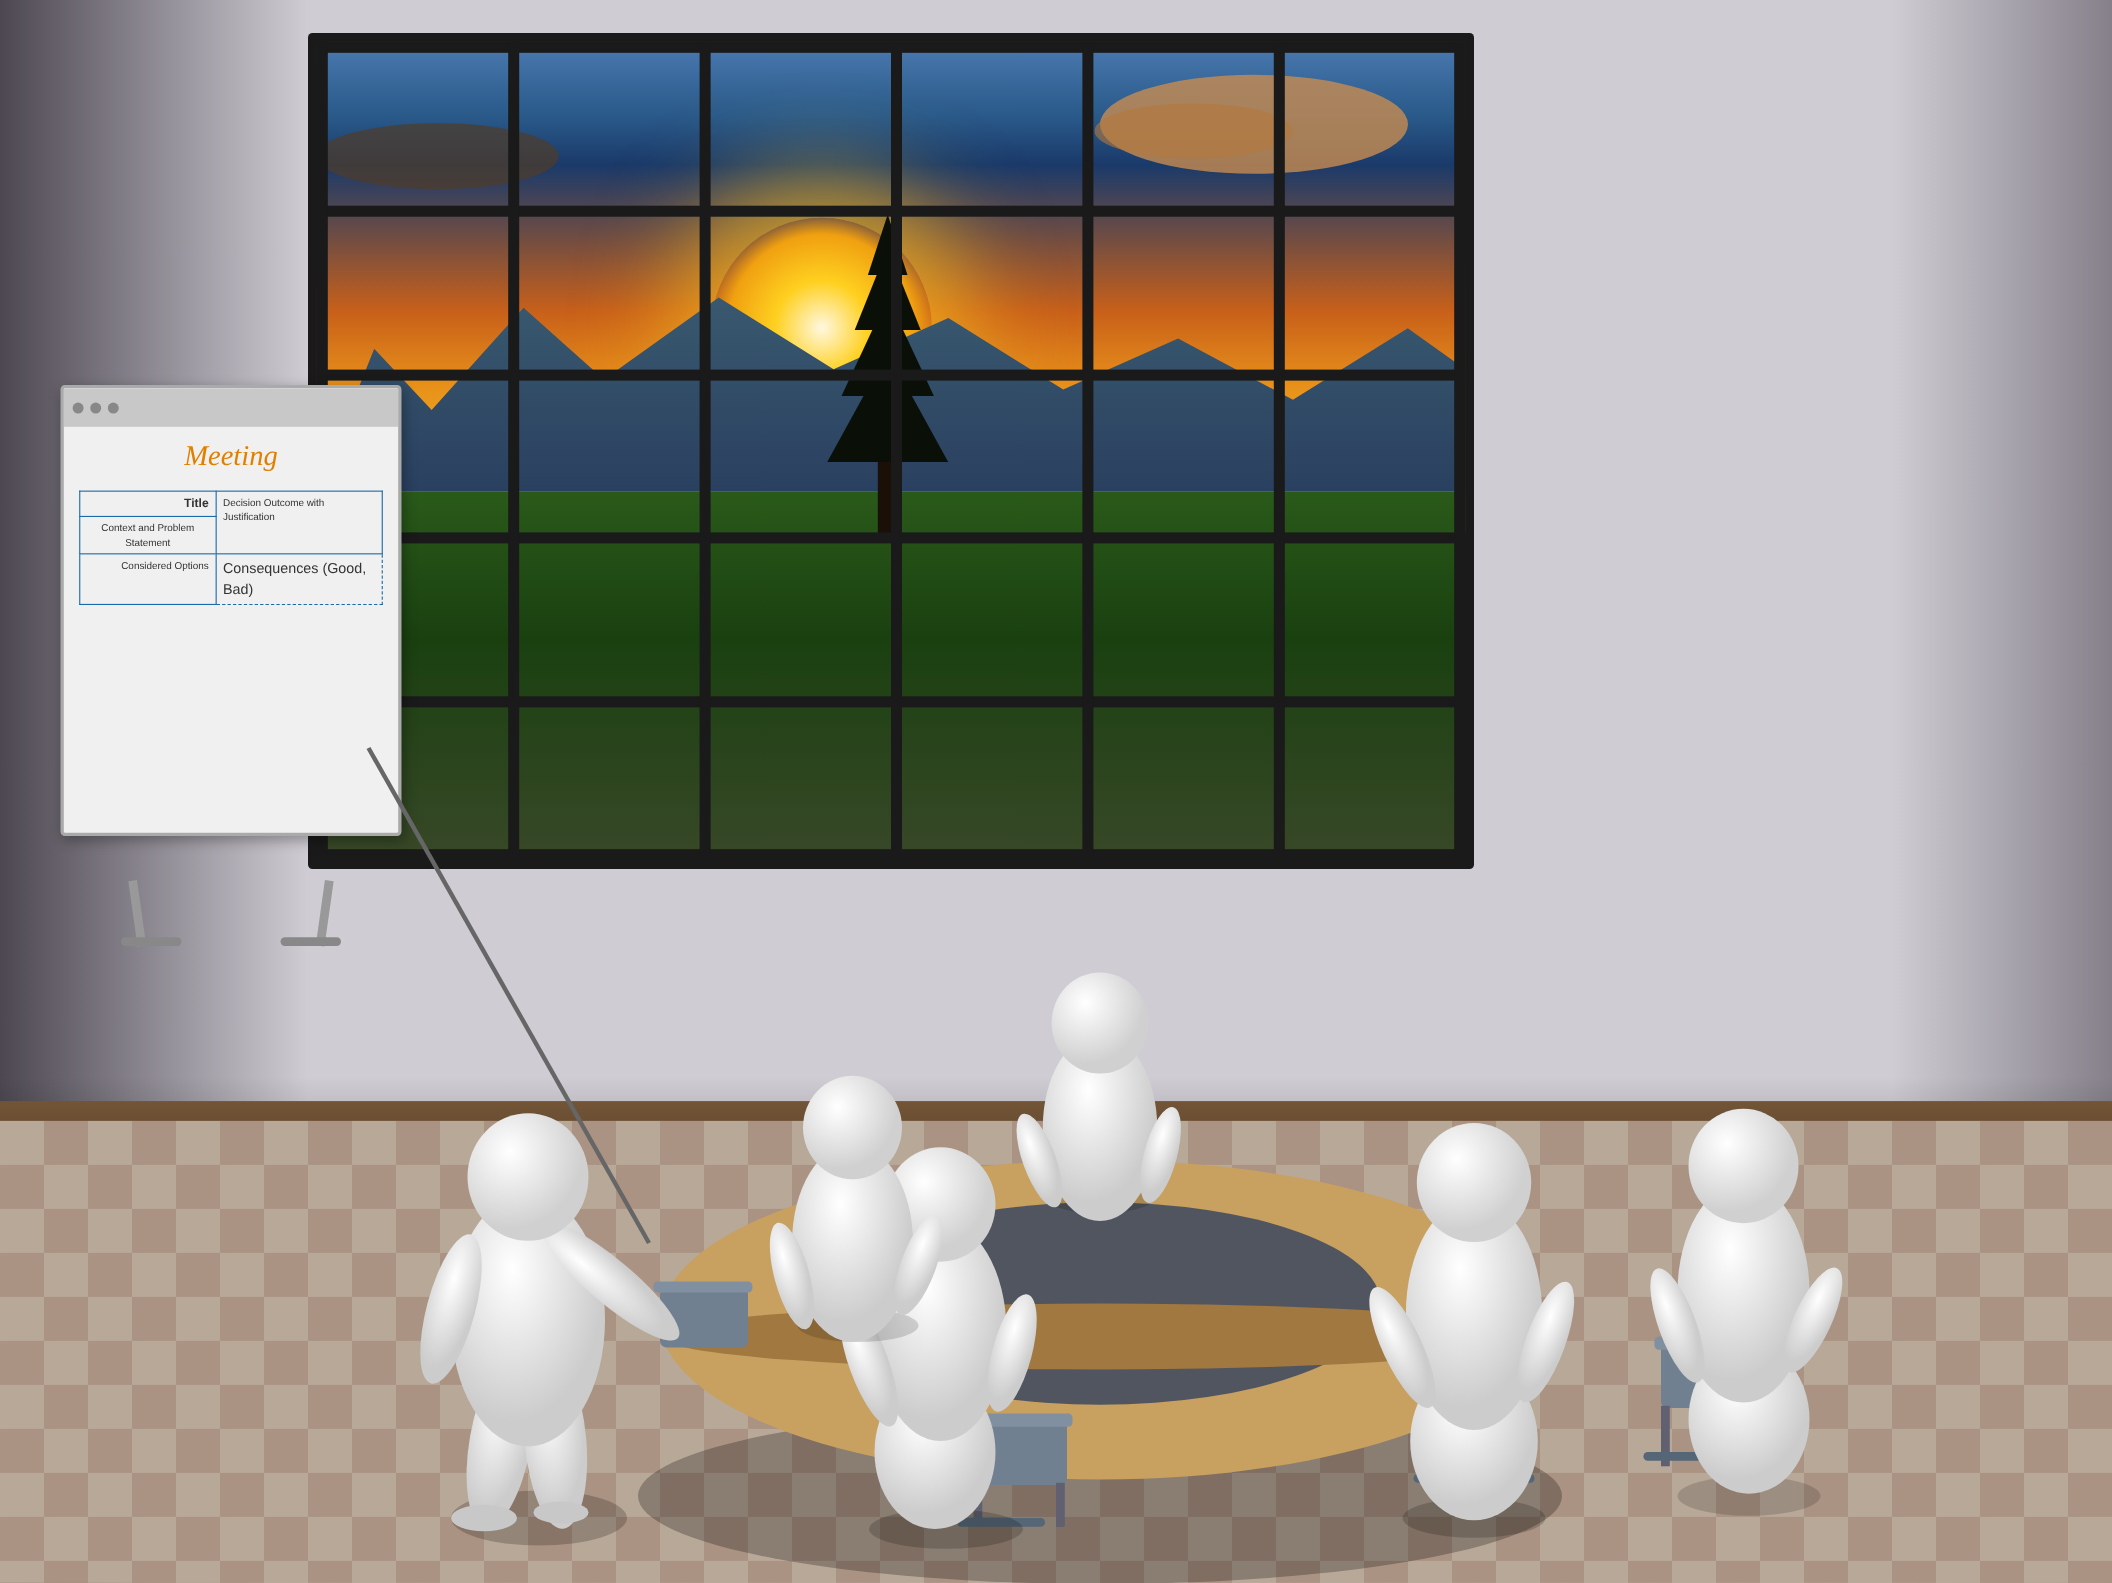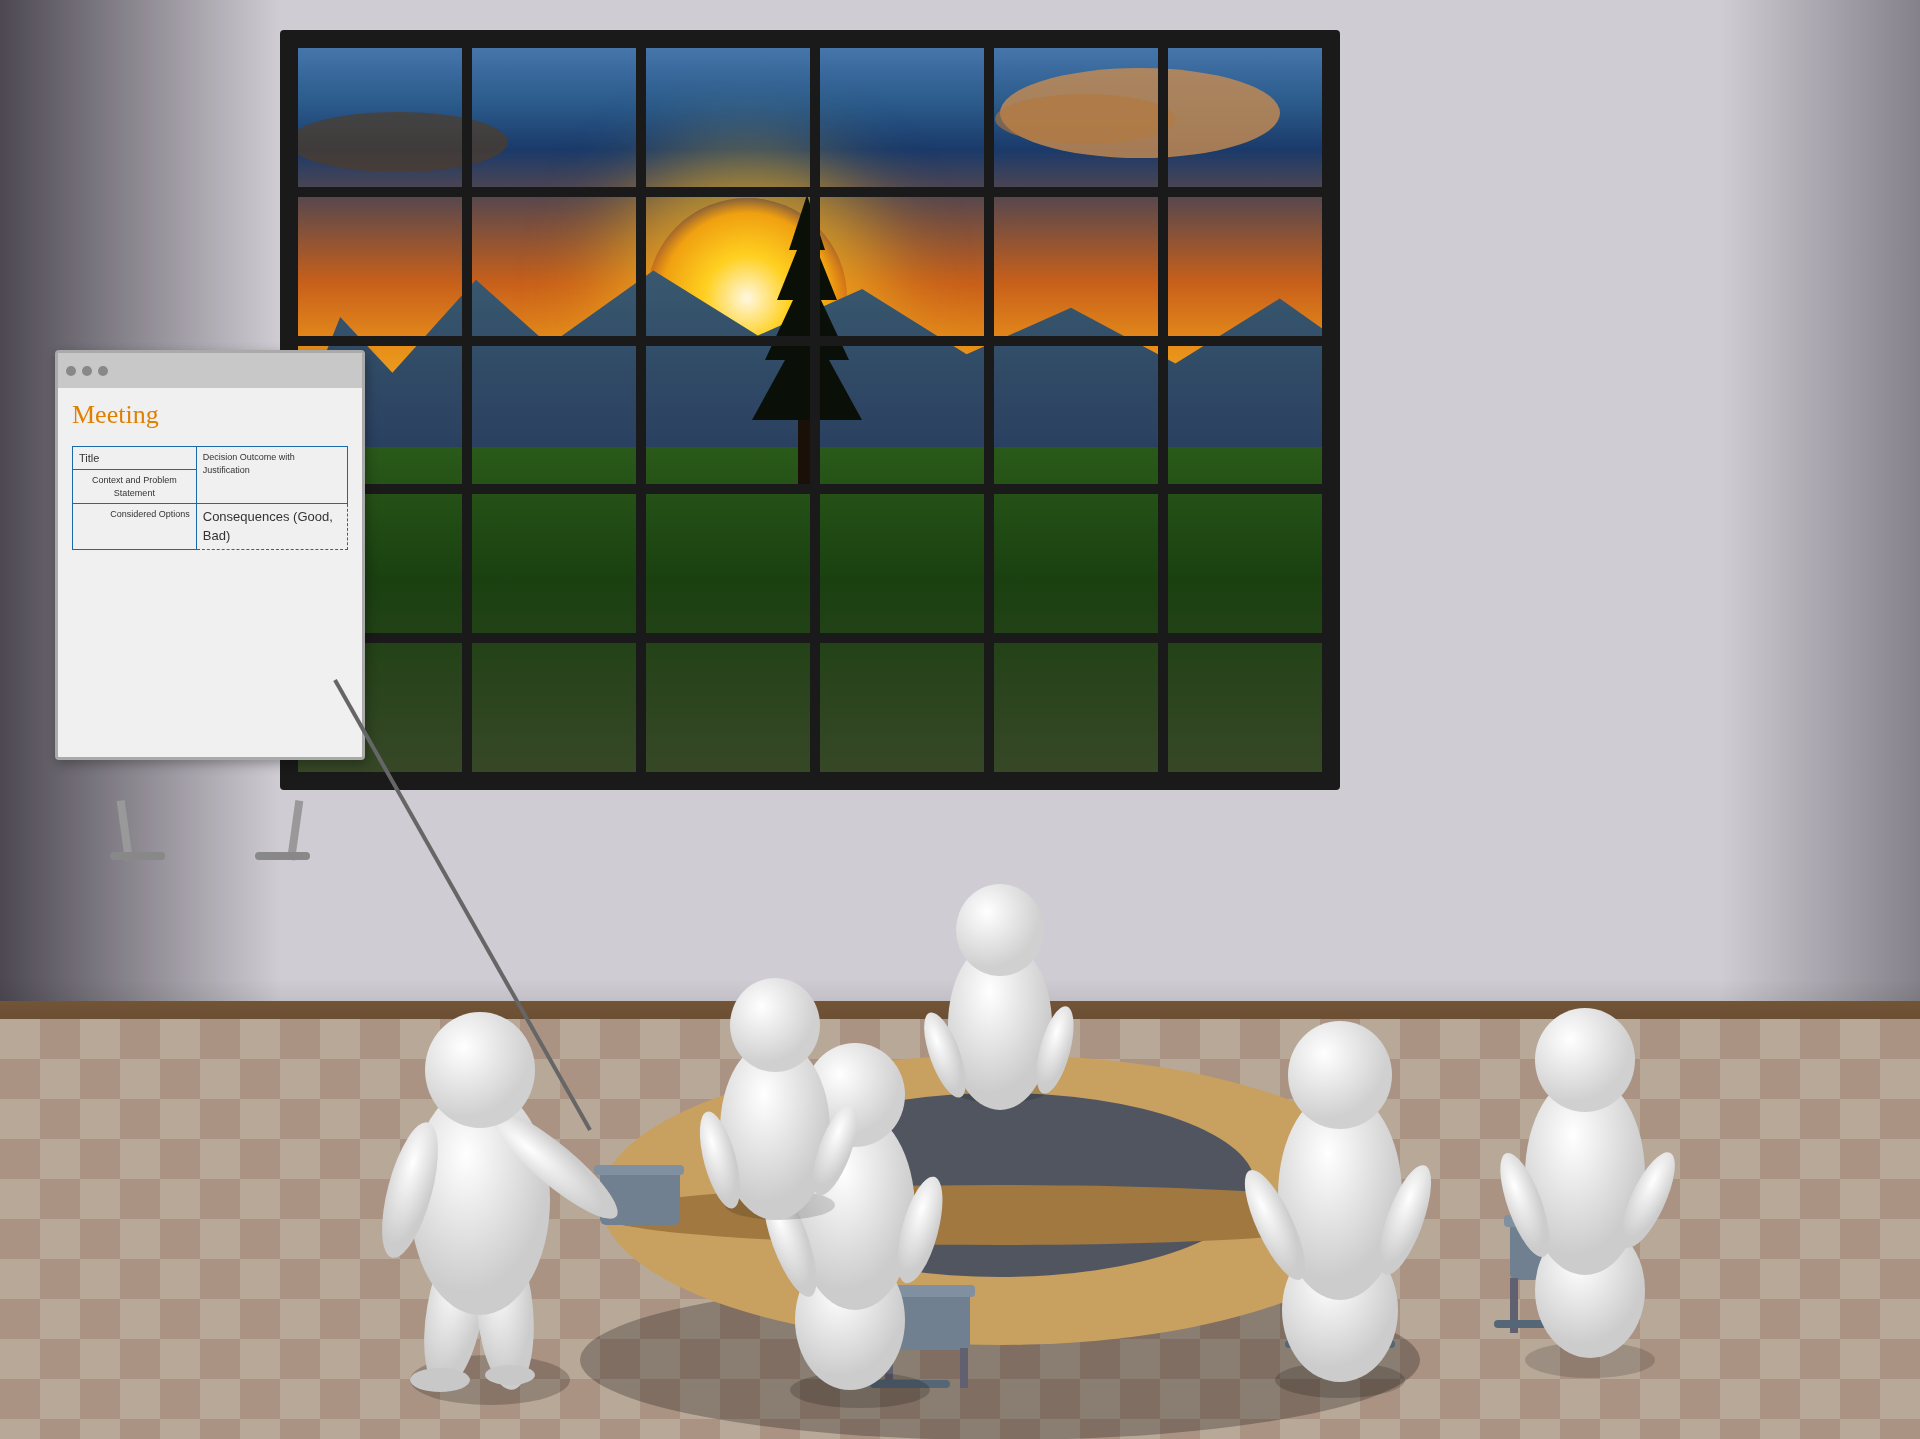--- a/index.html
+++ b/index.html
@@ -331,21 +331,23 @@
     }
 
     .whiteboard-content {
       padding: 12px 14px;
     }
 
     .wb-title {
       font-size: 26px;
       color: #e08000;
       font-family: 'Georgia', cursive;
+      font-style: italic;
       margin-bottom: 16px;
+      text-align: center;
     }
 
     .wb-table {
       width: 100%;
       border-collapse: collapse;
       font-size: 10px;
       color: #333;
     }
     .wb-table td {
       border: 1.5px solid #1a6aaa;
@@ -463,21 +465,21 @@
         <div class="wb-dot"></div>
         <div class="wb-dot"></div>
         <div class="wb-dot"></div>
       </div>
       <div class="whiteboard-content">
         <div class="wb-title">Meeting</div>
 
         <table class="wb-table">
           <tbody>
               <tr>
-            <td rowspan="1" style="width:45%; font-weight:normal; font-size:11px; text-align:left;">Title</td>
+            <td rowspan="1" style="width:45%; font-weight:bold; font-size:11px; text-align:right;">Title</td>
             <td rowspan="2" style="width:55%; font-size:9px; line-height:1.4;">Decision Outcome with Justification</td>
           </tr>
           <tr>
             <td rowspan="1" style="font-size:9px; line-height:1.4; text-align:center;">Context and Problem Statement</td>
           </tr>
           <tr>
             <td style="font-size:9px; line-height:1.4; text-align:right;">Considered Options</td>
             <td class="dashed" style="font-size:13px; line-height:1.4; border-style:dashed; border-color:#1a6aaa;">Consequences (Good, Bad)</td>
           </tr>
         </tbody>

